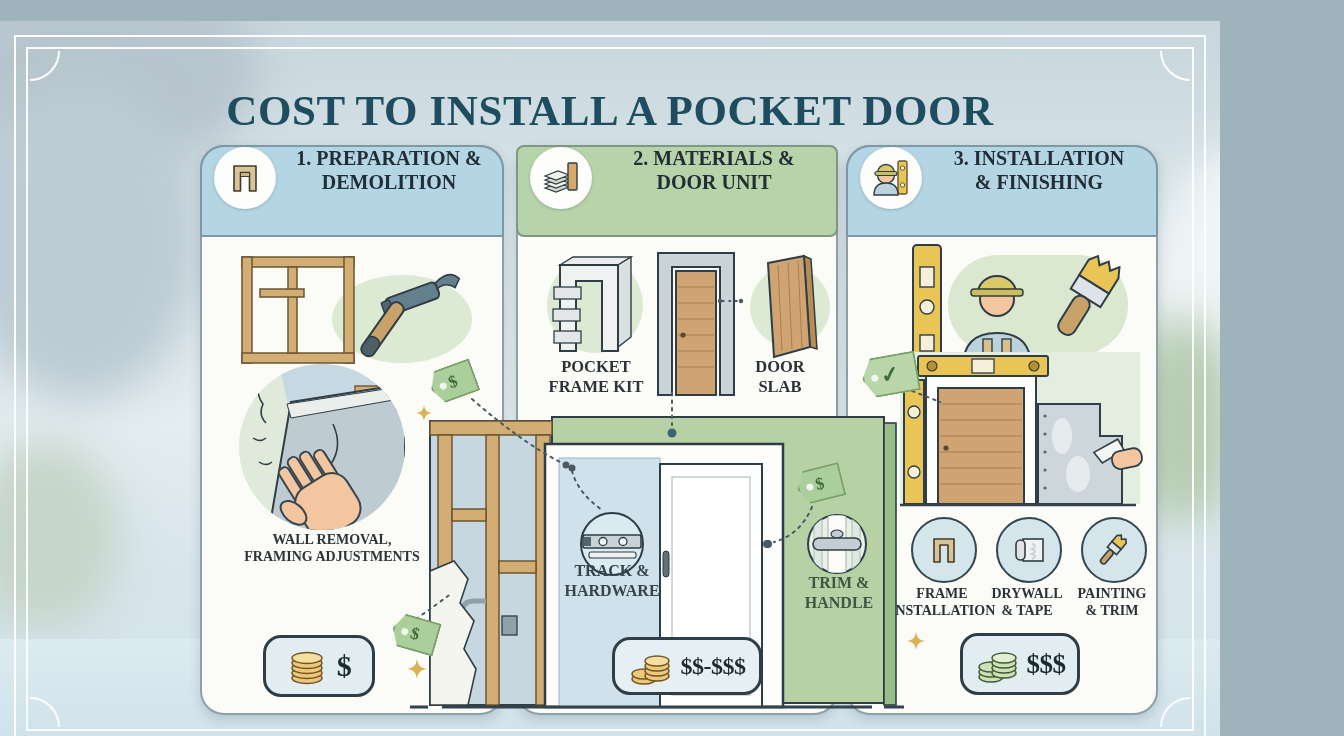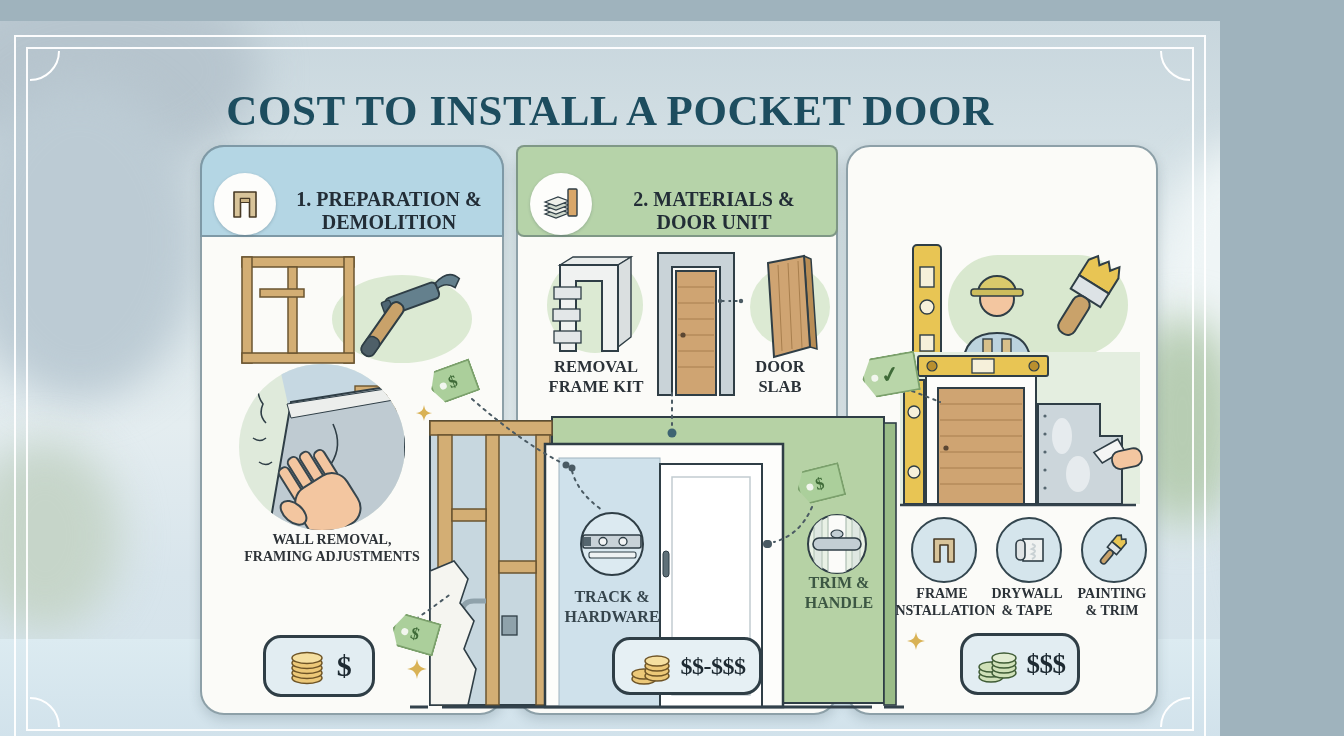--- a/index.html
+++ b/index.html
@@ -8,21 +8,21 @@
   .abs{position:absolute;}
   .blob{position:absolute;border-radius:50%;filter:blur(22px);}
   .floor{position:absolute;left:0;top:618px;width:1344px;height:118px;background:linear-gradient(180deg,#dcebf1,#cfe0ea);z-index:1;}
   .frame-line{position:absolute;border:2px solid rgba(255,255,255,.95);z-index:9;pointer-events:none;}
   .corner{position:absolute;width:56px;height:56px;border:2px solid #fff;border-radius:50%;z-index:9;pointer-events:none;}
   .title{position:absolute;left:0;top:36px;width:100%;text-align:center;z-index:3;
          font-size:43px;font-weight:800;letter-spacing:.6px;color:#1d4d5f;}
   .card{position:absolute;background:#fbfbf8;border:2px solid #8da0a8;border-radius:24px;
         box-shadow:0 5px 12px rgba(40,60,72,.18);z-index:2;}
   .card-header{position:absolute;left:-2px;top:-2px;right:-2px;height:92px;border:2px solid rgba(60,80,90,.45);
-        border-radius:24px 24px 0 0;display:flex;align-items:flex-end;gap:10px;padding:0 10px 0 12px;box-sizing:border-box;}
+        border-radius:24px 24px 0 0;display:flex;align-items:flex-start;gap:10px;padding:0 10px 0 12px;box-sizing:border-box;}
   .hdr-circle{width:62px;height:62px;border-radius:50%;background:#fdfdfb;flex:0 0 auto;
         display:flex;align-items:center;justify-content:center;box-shadow:0 1px 3px rgba(40,60,70,.25);}
   .hdr-title{flex:1;text-align:center;font-size:20px;font-weight:800;line-height:1.18;color:#222d36;max-width:192px;margin:0 auto;}
   .lbl{position:absolute;text-align:center;font-weight:800;color:#2b3238;line-height:1.22;}
   .pill{position:absolute;display:flex;align-items:center;justify-content:center;gap:8px;
         background:#e2edf2;border:3px solid #2f3e46;border-radius:18px;z-index:8;box-sizing:border-box;}
   .pill-text{font-size:26px;font-weight:800;color:#1e2a32;letter-spacing:-.5px;}
   .tag{position:absolute;display:flex;align-items:center;justify-content:center;z-index:8;
        background:#abcf9b;clip-path:polygon(20% 0,100% 0,100% 100%,20% 100%,0 50%);
        font-weight:800;color:#3f6b38;box-shadow:inset 0 0 0 2px #7ba06c;}
@@ -158,25 +158,39 @@
       <circle cx="42" cy="60" r="40" fill="#dcead3"></circle>
       <polygon points="56,9 63,12 69,102 62,100" fill="#b88d55" stroke="#2f3e46" stroke-width="1.5"></polygon>
       <polygon points="20,16 56,9 62,100 26,110" fill="#cfa472" stroke="#2f3e46" stroke-width="2"></polygon>
       <g stroke="#a87f4e" stroke-width="1">
         <line x1="30" y1="18" x2="34" y2="104"></line>
           <line x1="40" y1="16" x2="44" y2="102"></line>
           <line x1="50" y1="14" x2="54" y2="101"></line>
       </g>
     </svg>
 
-    <div class="lbl" style="left:22px;top:210px;width:112px;font-size:16.5px;">REMOVAL FRAME KIT</div>
+    <div class="lbl" style="left:22px;top:210px;width:112px;font-size:16.5px;">POCKET FRAME KIT</div>
     <div class="lbl" style="left:226px;top:210px;width:72px;font-size:16.5px;">DOOR SLAB</div>
   </div>
 
   <div class="card" style="left:846px;top:124px;width:308px;height:566px;">
+    <div class="card-header" style="background:#b4d6e4;">
+      <div class="hdr-circle">
+        <svg width="40" height="40" viewBox="0 0 40 40">
+          <rect x="27" y="3" width="9" height="33" rx="2" fill="#e8c554" stroke="#6b5530" stroke-width="1.4"></rect>
+          <circle cx="31.5" cy="10" r="2.2" fill="#fff7e0" stroke="#6b5530" stroke-width="1"></circle>
+          <circle cx="31.5" cy="27" r="2.2" fill="#fff7e0" stroke="#6b5530" stroke-width="1"></circle>
+          <circle cx="15" cy="17" r="8.5" fill="#f3c6a0" stroke="#2f3e46" stroke-width="1.4"></circle>
+          <path d="M6.5,15 a8.5,8.5 0 0 1 17,0 z" fill="#d9c96b" stroke="#2f3e46" stroke-width="1.4"></path>
+          <rect x="4" y="13.5" width="22" height="4" rx="2" fill="#cdbd5d" stroke="#2f3e46" stroke-width="1.2"></rect>
+          <path d="M3,37 q0,-12 12,-12 q12,0 12,12 z" fill="#bcd3de" stroke="#2f3e46" stroke-width="1.4"></path>
+        </svg>
+      </div>
+      <div class="hdr-title">3. INSTALLATION &amp; FINISHING</div>
+    </div>
 
     <svg class="illo" style="left:15px;top:94px;" width="272" height="128" viewBox="0 0 272 128">
       <rect x="85" y="14" width="180" height="100" rx="50" fill="#d9e8cf"></rect>
       <rect x="50" y="4" width="28" height="118" rx="4" fill="#e8c554" stroke="#2f3e46" stroke-width="2"></rect>
       <rect x="57" y="26" width="14" height="20" fill="#f6f0da" stroke="#2f3e46" stroke-width="1.4"></rect>
       <circle cx="64" cy="66" r="7" fill="#f6f0da" stroke="#2f3e46" stroke-width="1.4"></circle>
       <rect x="57" y="94" width="14" height="16" fill="#f6f0da" stroke="#2f3e46" stroke-width="1.4"></rect>
       <circle cx="134" cy="58" r="17" fill="#f3c6a0" stroke="#2f3e46" stroke-width="2"></circle>
       <path d="M115,52 a19,17 0 0 1 38,0 z" fill="#d9c96b" stroke="#2f3e46" stroke-width="2"></path>
       <rect x="108" y="48" width="52" height="7" rx="3" fill="#cdbd5d" stroke="#2f3e46" stroke-width="1.5"></rect>
@@ -295,21 +309,21 @@
       <g clip-path="url(#trimClip)">
         <rect x="426" y="104" width="18" height="58" fill="#fbfbf9" stroke="#aebfb2" stroke-width="1.2"></rect>
         <rect x="412" y="108" width="8" height="50" fill="#dfe8e2" stroke="#aebfb2" stroke-width="1"></rect>
         <rect x="450" y="108" width="8" height="50" fill="#dfe8e2" stroke="#aebfb2" stroke-width="1"></rect>
         <ellipse cx="435" cy="123" rx="6" ry="4" fill="#c3ced4" stroke="#2f3e46" stroke-width="1.2"></ellipse>
         <rect x="411" y="127" width="48" height="12" rx="6" fill="#c3ced4" stroke="#2f3e46" stroke-width="1.6"></rect>
       </g>
       <circle cx="366" cy="133" r="4" fill="#4a5a63"></circle>
       <path d="M8,296 H26 M40,296 H470 M482,296 H502" stroke="#33424c" stroke-width="3"></path>
     </svg>
-    <div class="lbl" style="left:156px;top:176px;width:108px;font-size:16px;color:#36454d;">TRACK &amp; HARDWARE</div>
+    <div class="lbl" style="left:156px;top:150px;width:108px;font-size:16px;color:#36454d;">TRACK &amp; HARDWARE</div>
     <div class="lbl" style="left:391px;top:162px;width:92px;font-size:16px;color:#3c5743;">TRIM &amp; HANDLE</div>
   </div>
 
   <svg class="abs" style="left:0;top:0;z-index:7;pointer-events:none;" width="1344" height="736" viewBox="0 0 1344 736">
     <g fill="none" stroke="#4a5a63" stroke-width="2" stroke-dasharray="2.5 5" stroke-linecap="round">
       <path d="M472,378 Q520,420 560,441"></path>
       <path d="M572,450 Q578,472 602,489"></path>
       <path d="M416,598 Q436,584 452,572"></path>
       <path d="M812,486 Q800,514 774,521"></path>
       <path d="M912,370 Q928,376 940,381"></path>

